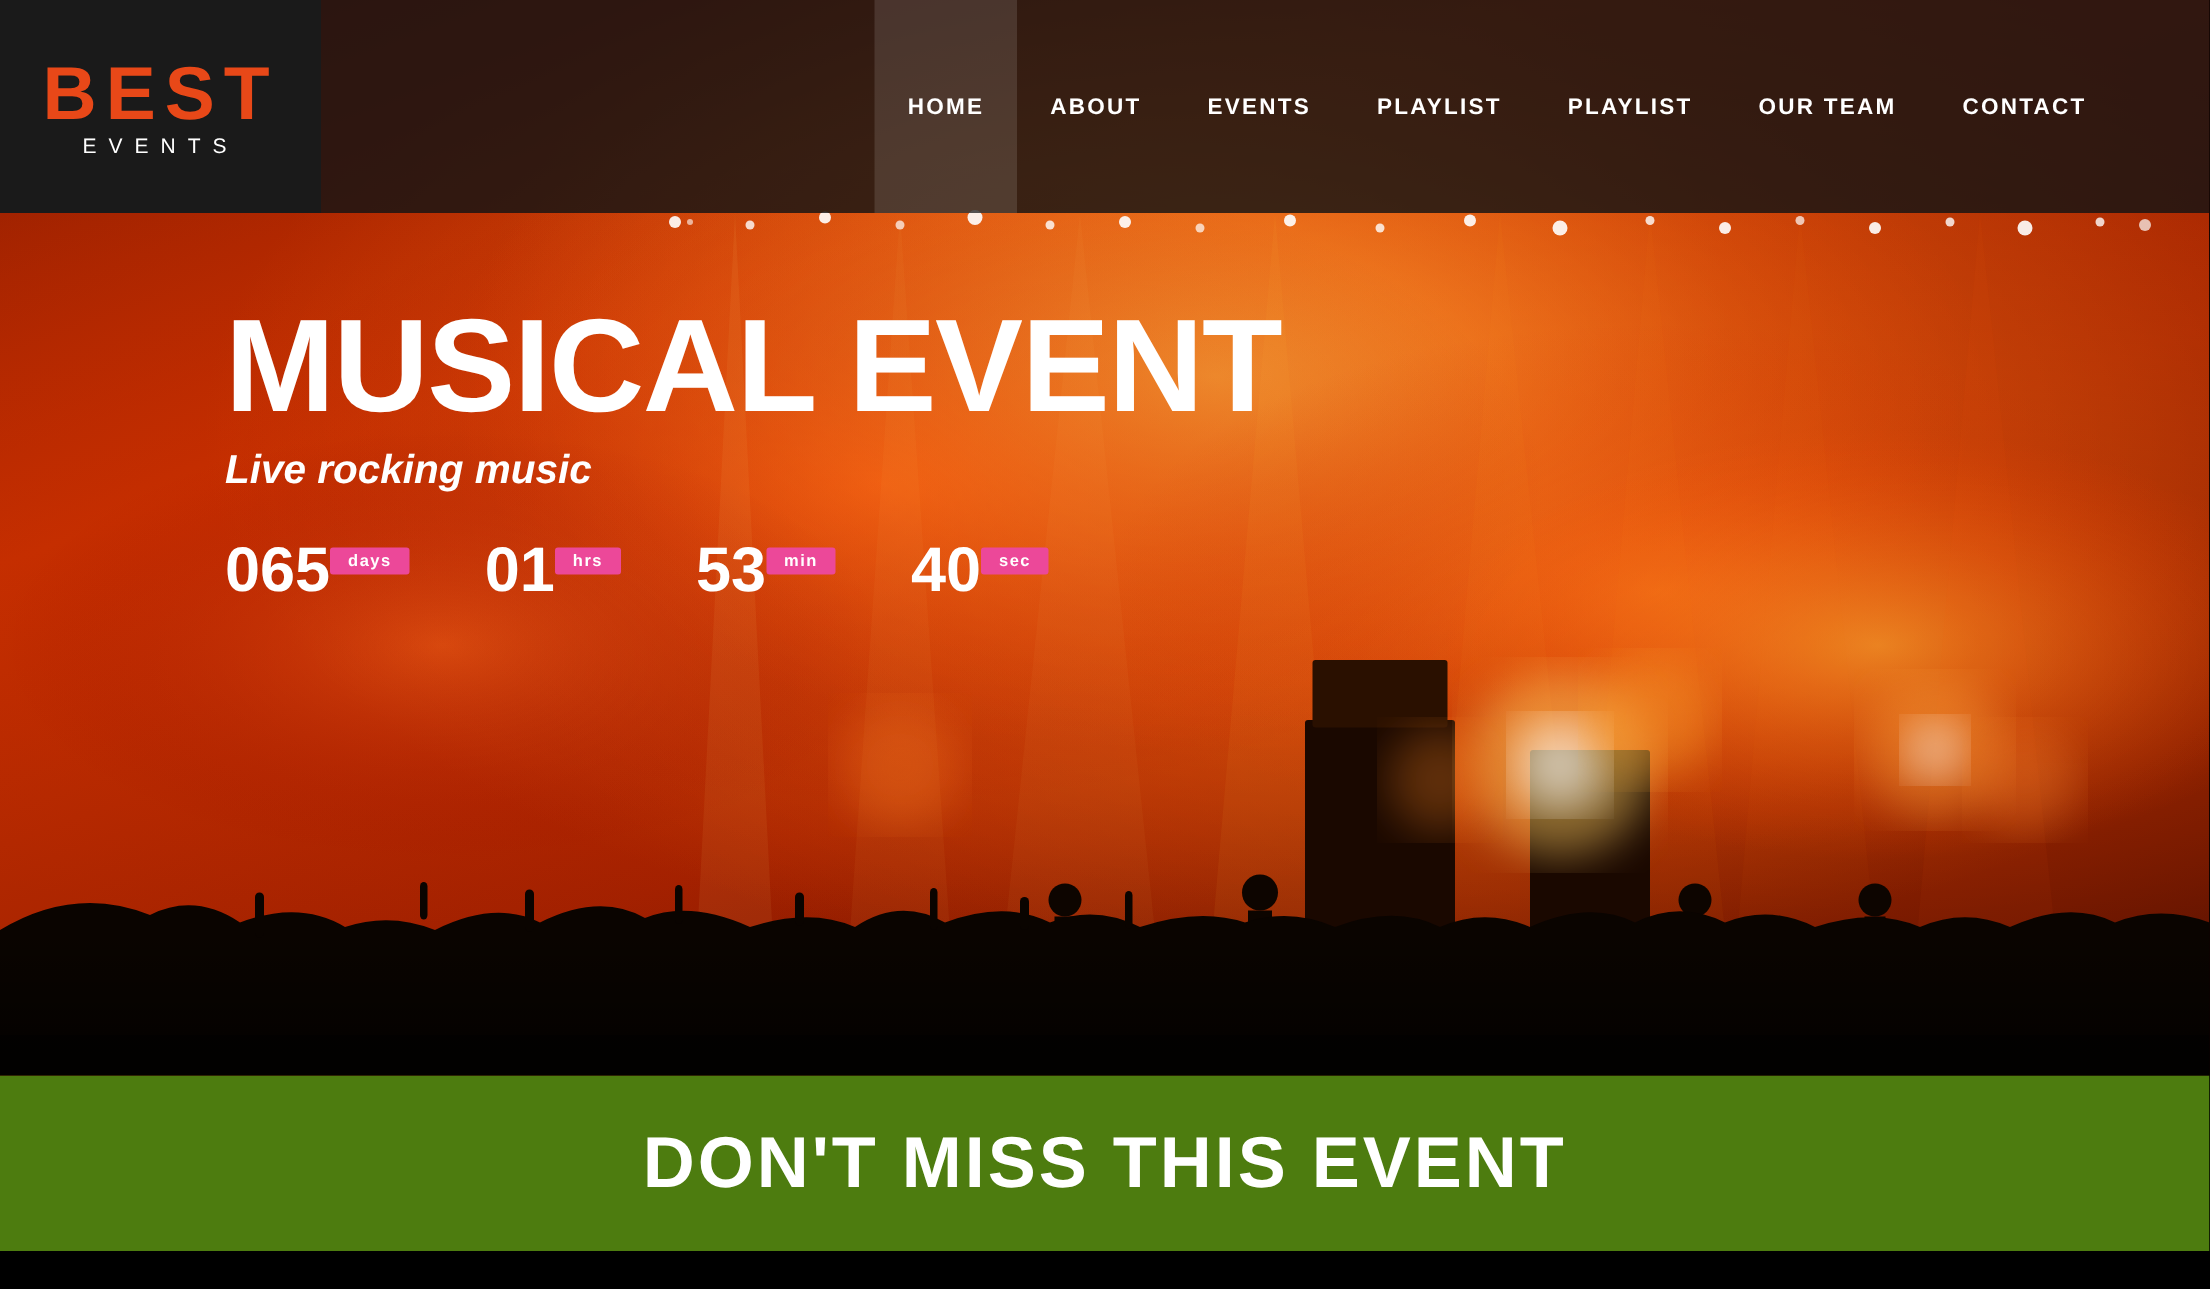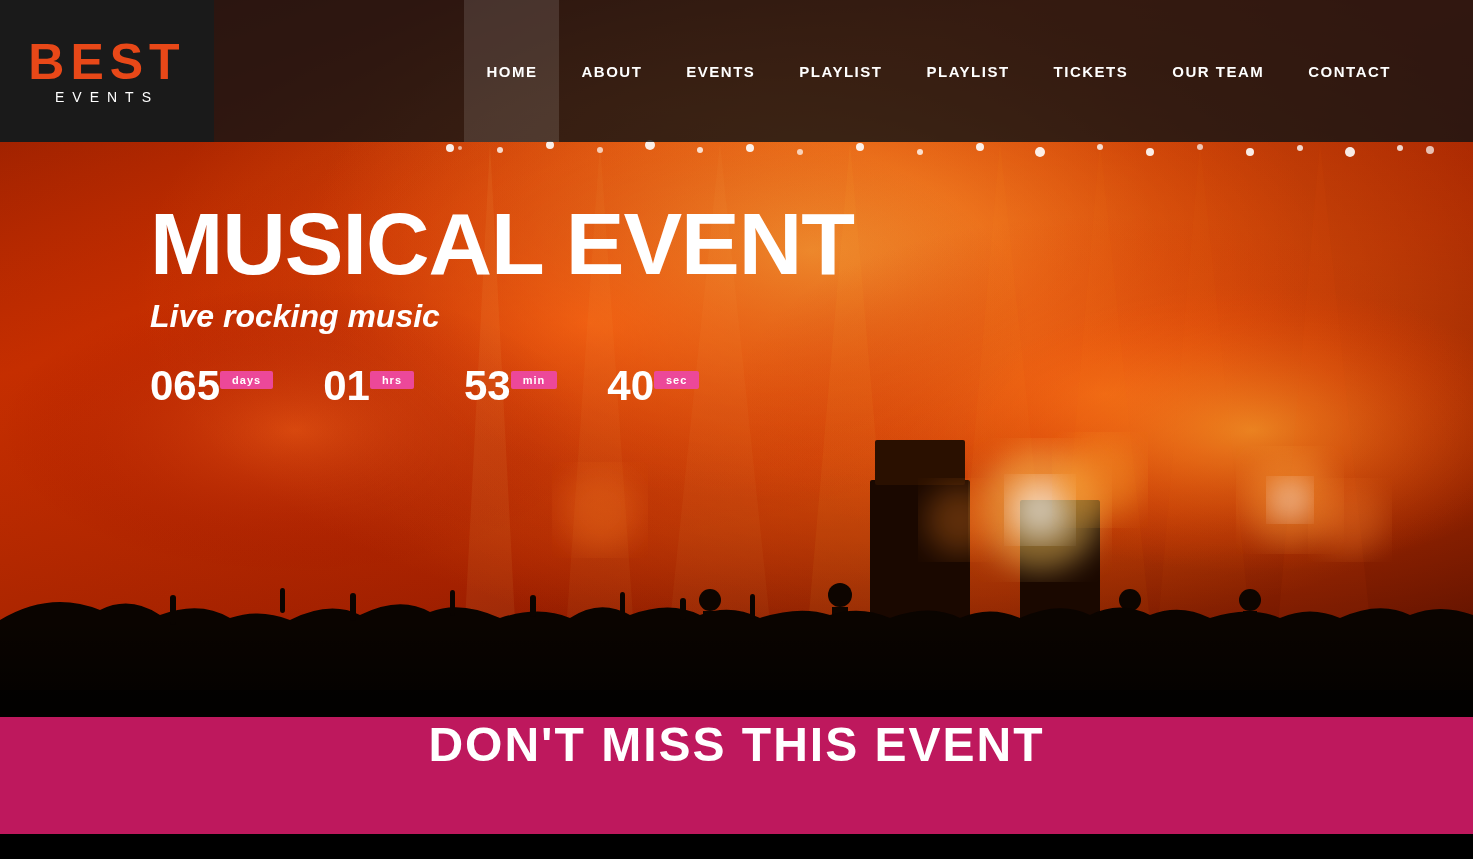--- a/index.html
+++ b/index.html
@@ -111,21 +111,21 @@
     .hero-title {
       font-size: 88px;
       font-weight: 900;
       color: #fff;
       line-height: 1;
       letter-spacing: -1px;
       text-transform: uppercase;
     }
 
     .hero-subtitle {
-      font-size: 32px;
+      font-size: 27px;
       font-style: italic;
       font-weight: 700;
       color: #fff;
       margin-top: 10px;
       margin-bottom: 30px;
     }
 
     .countdown {
       display: flex;
       gap: 50px;
@@ -151,23 +151,24 @@
       font-size: 11px;
       font-weight: 700;
       letter-spacing: 1px;
       padding: 3px 12px;
       margin-top: 6px;
       border-radius: 2px;
     }
 
     
     .bottom-section {
-      background: #be185d;
+      background: #4d7c0f;
       height: 117px;
       display: flex;
+      align-items: center;
       justify-content: center;
     }
 
     .bottom-title {
       font-size: 48px;
       font-weight: 900;
       color: #fff;
       text-transform: uppercase;
       letter-spacing: 2px;
     }
@@ -180,21 +181,20 @@
     <span class="logo-best">BEST</span>
     <span class="logo-events">EVENTS</span>
   </div>
   <nav class="nav">
 
   <a class="nav-item active" href="#">HOME</a>
       <a class="nav-item" href="#">ABOUT</a>
       <a class="nav-item" href="#">EVENTS</a>
       <a class="nav-item" href="#">PLAYLIST</a>
       <a class="nav-item" href="#">PLAYLIST</a>
-      <a class="nav-item" href="#">TICKETS</a>
       <a class="nav-item" href="#">OUR TEAM</a>
       <a class="nav-item" href="#">CONTACT</a>
     </nav>
 </div>
 
 <div class="hero">
   <div class="hero-bg"></div>
 
   <svg class="stage-scene" viewBox="0 0 1473 717" preserveAspectRatio="xMidYMid slice" xmlns="http://www.w3.org/2000/svg">
 

